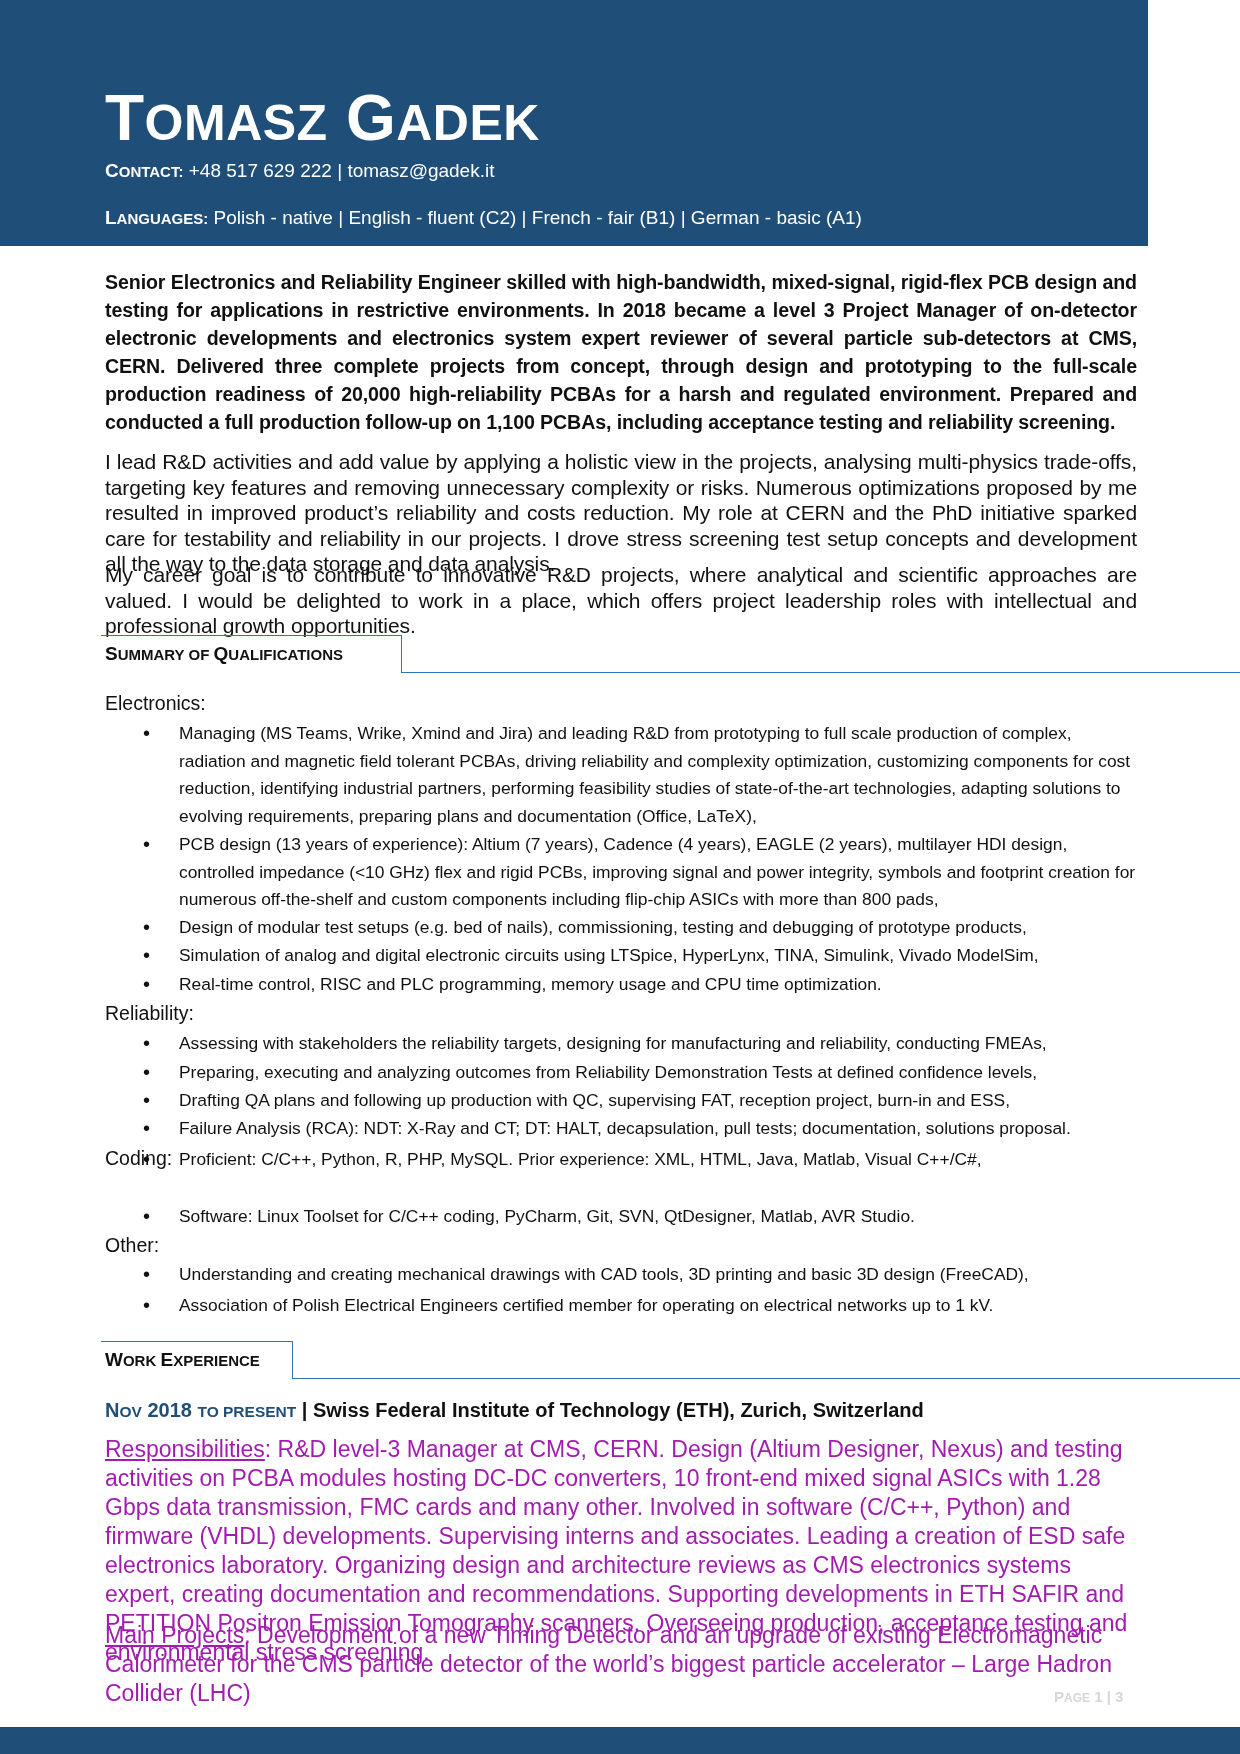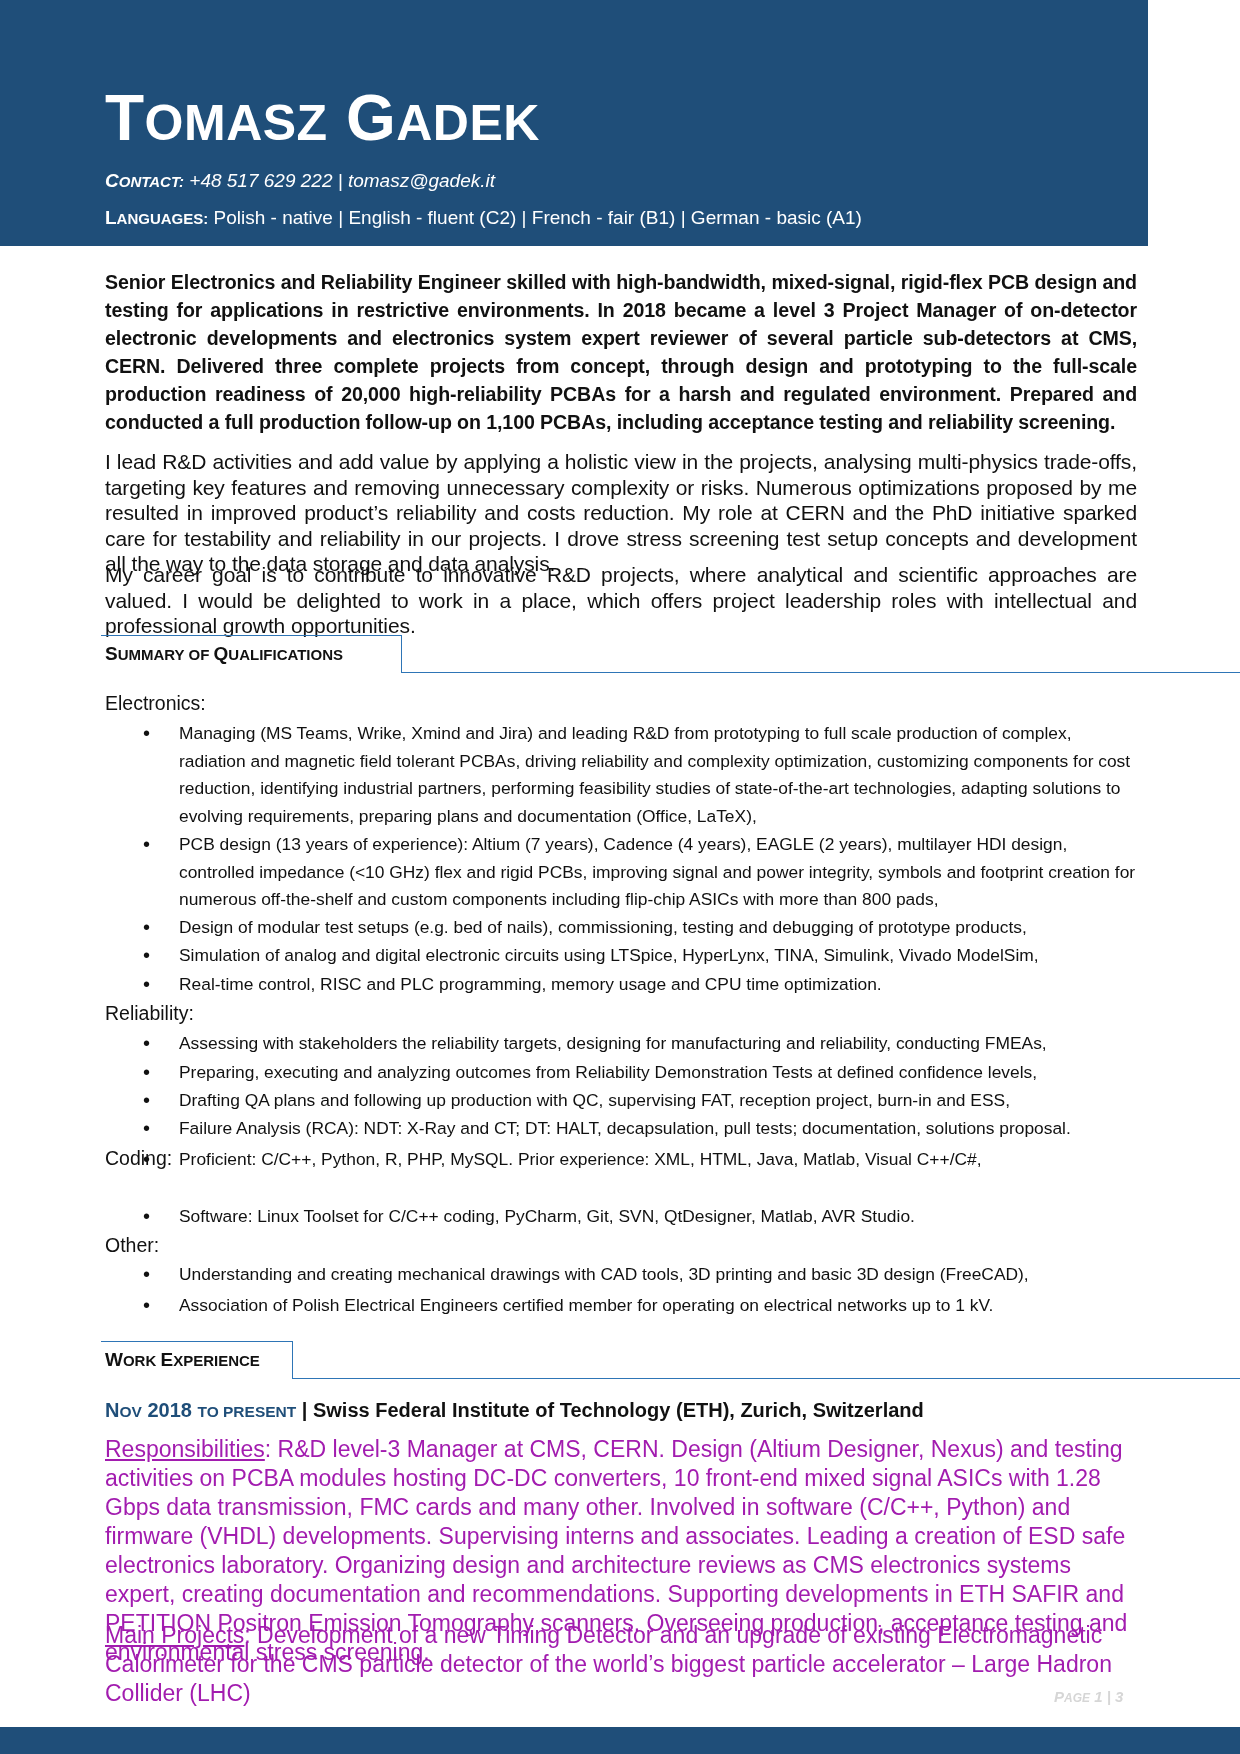--- a/index.html
+++ b/index.html
@@ -17,21 +17,21 @@
     position: absolute; left: 105px; top: 82px;
     font-size: 64px; font-weight: bold; letter-spacing: 0.5px;
     line-height: 72px; white-space: nowrap;
   }
   .name .sc { font-size: 50px; }
   .hline {
     position: absolute; left: 105px; font-size: 19px; line-height: 24px; white-space: nowrap;
   }
   .hline .lbl { font-weight: bold; font-size: 19px; }
   .hline .lbl .smc { font-size: 15px; }
-  .contact { top: 169px; font-style: italic; }
+  .contact { top: 159px; }
   .languages { top: 206px; }
 
   .content { position: absolute; left: 105px; width: 1032px; }
 
   .intro-bold {
     top: 268px; font-weight: bold; font-size: 19.6px; line-height: 28px;
     text-align: justify; letter-spacing: -0.1px;
   }
   .intro-p {
     font-size: 21px; line-height: 25.5px; text-align: justify; letter-spacing: -0.1px;
@@ -80,21 +80,21 @@
   .job-title .sep { font-weight: bold; color: #111; }
   .job-title .org { font-weight: bold; color: #111; }
 
   .job-p { font-size: 23px; line-height: 29px; color: #a21caf; }
   .job-p .ul { text-decoration: underline; }
   .resp { top: 1435px; }
   .proj { top: 1621px; }
 
   .page-no {
     position: absolute; left: 1054px; top: 1688px; font-size: 15px; font-weight: bold;
-    color: #d6d6d6; white-space: nowrap; font-style: italic;
+    color: #d6d6d6; white-space: nowrap;
   }
   .page-no .smc { font-size: 12px; }
   .footer {
     position: absolute; left: 0; top: 1727px; width: 1240px; height: 27px; background: #1f4e79;
   }
 </style>
 </head>
 <body>
 
 <div class="header">

